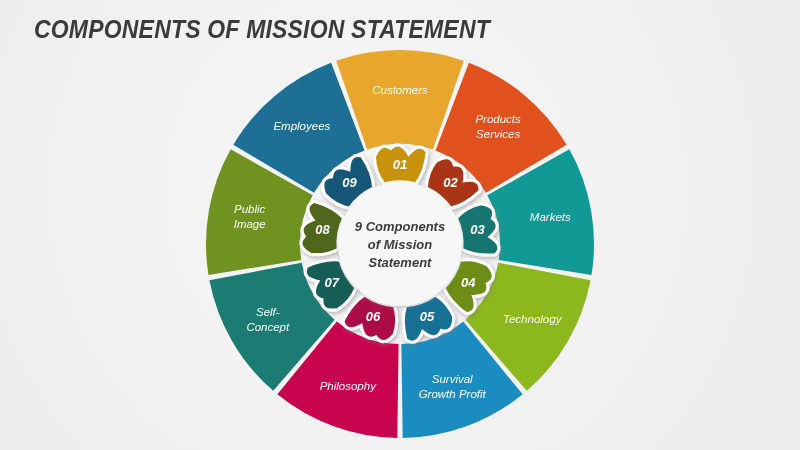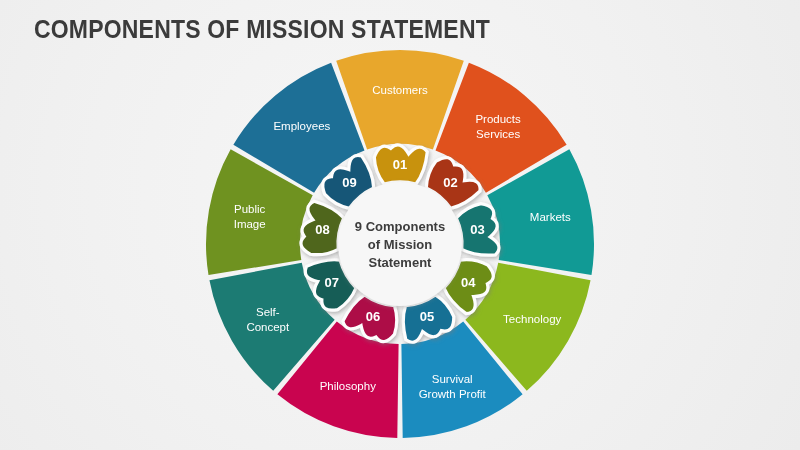--- a/index.html
+++ b/index.html
@@ -11,20 +11,21 @@
     height: 450px;
     background: #f1f1f1;
     font-family: "Liberation Sans", sans-serif;
     overflow: hidden;
     position: relative;
   }
   #slide {
     position: absolute;
     inset: 0;
     background: radial-gradient(circle at 46% 42%, #f6f6f6 0%, #f1f1f1 55%, #ececec 100%);
+    font-style: italic;
   }
   #slide-title {
     position: absolute;
     left: 34px;
     top: 15px;
     font-size: 25px;
     font-weight: bold;
     letter-spacing: 0.2px;
     color: #3b3b3b;
     font-family: "Liberation Sans", sans-serif;

